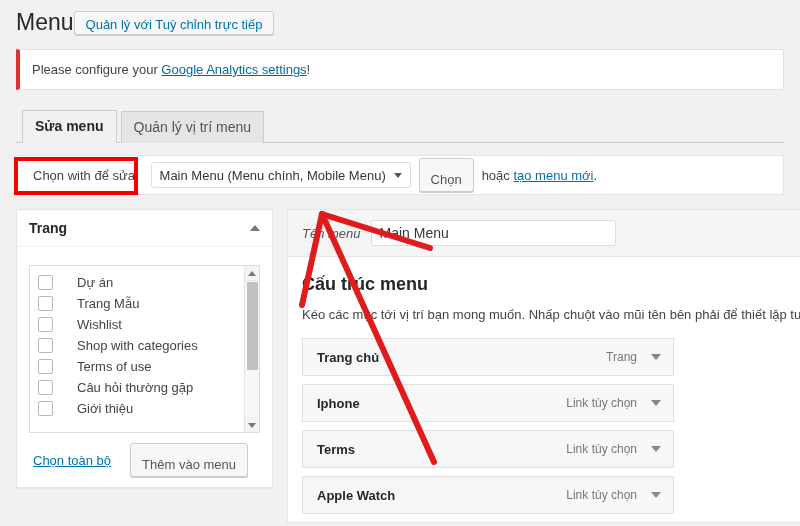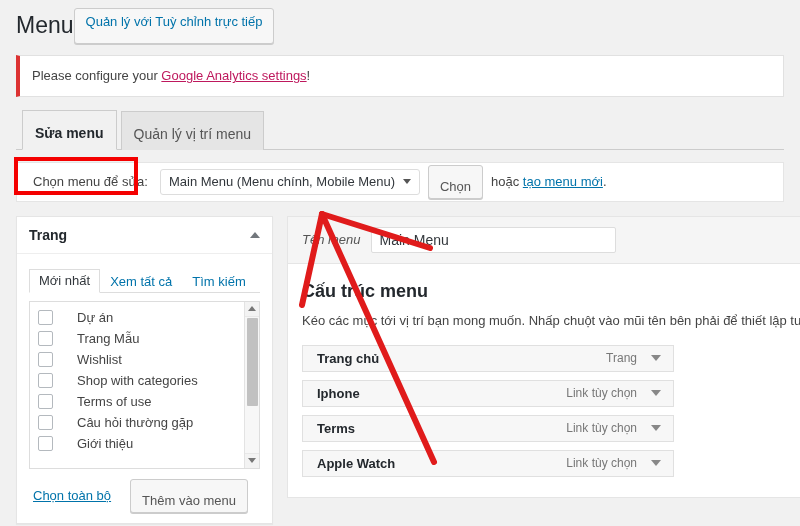--- a/index.html
+++ b/index.html
@@ -26,59 +26,59 @@
     line-height: 1.3;
     font-family: "Liberation Sans", sans-serif;
   }
   .btn-customize {
     display: inline-block;
     background: #f7f7f7;
     border: 1px solid #ccc;
     border-radius: 3px;
     color: #0073aa;
     font-size: 13px;
-    padding: 4px 11px 12px 11px;
+    padding: 4px 11px 0 11px;
     line-height: 1.4;
     box-shadow: 0 1px 0 #ccc;
     cursor: pointer;
     white-space: nowrap;
   }
 
   
   .notice {
     margin: 5px 16px 0 16px;
     background: #fff;
     border: 1px solid #e1e1e1;
     border-left: 4px solid #dc3232;
     padding: 10px 12px;
     font-size: 13px;
     color: #444;
     line-height: 1.5;
   }
-  .notice a { color: #be185d; }
+  .notice a { color: #0369a1; }
 
   
   .nav-tab-wrapper {
     margin: 22px 16px 0 16px;
     border-bottom: 1px solid #ccc;
     padding-left: 6px;
     height: 31px;
     box-sizing: border-box;
     display: flex;
     align-items: flex-end;
   }
   .nav-tab {
     display: inline-block;
     border: 1px solid #ccc;
     border-bottom: none;
     background: #e5e5e5;
     color: #555;
     font-size: 14px;
     line-height: 22px;
-    padding: 11px 12px 5px;
+    padding: 4px 12px 5px;
     margin: 0 4px -1px 0;
     cursor: pointer;
     white-space: nowrap;
   }
   .nav-tab.active {
     background: #f1f1f1;
     border-bottom: 1px solid #f1f1f1;
     color: #23282d;
     font-weight: 600;
   }
@@ -327,21 +327,21 @@
     color: #444;
     line-height: 1.5;
     white-space: nowrap;
     overflow: hidden;
     margin-bottom: 14px;
   }
   .menu-items { margin: 0; }
   .menu-item {
     background: #f7f7f7;
     border: 1px solid #e0e0e0;
-    height: 27px;
+    height: 38px;
     margin-bottom: 8px;
     display: flex;
     align-items: center;
     justify-content: space-between;
     padding: 0 12px 0 14px;
     width: 372px;
     box-sizing: border-box;
     cursor: move;
   }
   .mi-title { font-size: 13px; font-weight: 700; color: #23282d; }
@@ -381,45 +381,40 @@
   <div class="notice">
     <span>Please configure your </span><a href="#">Google Analytics settings</a><span>!</span>
   </div>
 
   <div class="nav-tab-wrapper">
     <div class="nav-tab active">Sửa menu</div>
     <div class="nav-tab">Quản lý vị trí menu</div>
   </div>
 
   <div class="select-bar-wrap">
-    <div class="select-label">Chọn menu để sửa:</div>
+    <div class="select-label">Chọn with để sửa:</div>
     <div class="menu-select">
       <span>Main Menu (Menu chính, Mobile Menu)</span>
       <span class="caret-down"></span>
     </div>
     <div class="btn-secondary">Chọn</div>
     <div class="or-text">
       <span>hoặc </span><a href="#">tạo menu mới</a><span>.</span>
     </div>
   </div>
 
   <div class="columns">
 
     <div class="col-left">
       <div class="postbox">
         <div class="postbox-header">
           <span class="postbox-title">Trang</span>
           <span class="toggle-arrow"></span>
         </div>
         <div class="postbox-inner">
-          <div class="inner-tabs">
-            <div class="inner-tab active">Mới nhất</div>
-            <div class="inner-tab">Xem tất cả</div>
-            <div class="inner-tab">Tìm kiếm</div>
-          </div>
 
           <div class="checklist-wrap">
             <ul class="checklist">
               <li>
                   <span class="cb"></span>
                   <span>Dự án</span>
                 </li>
               <li>
                   <span class="cb"></span>
                   <span>Trang Mẫu</span>

